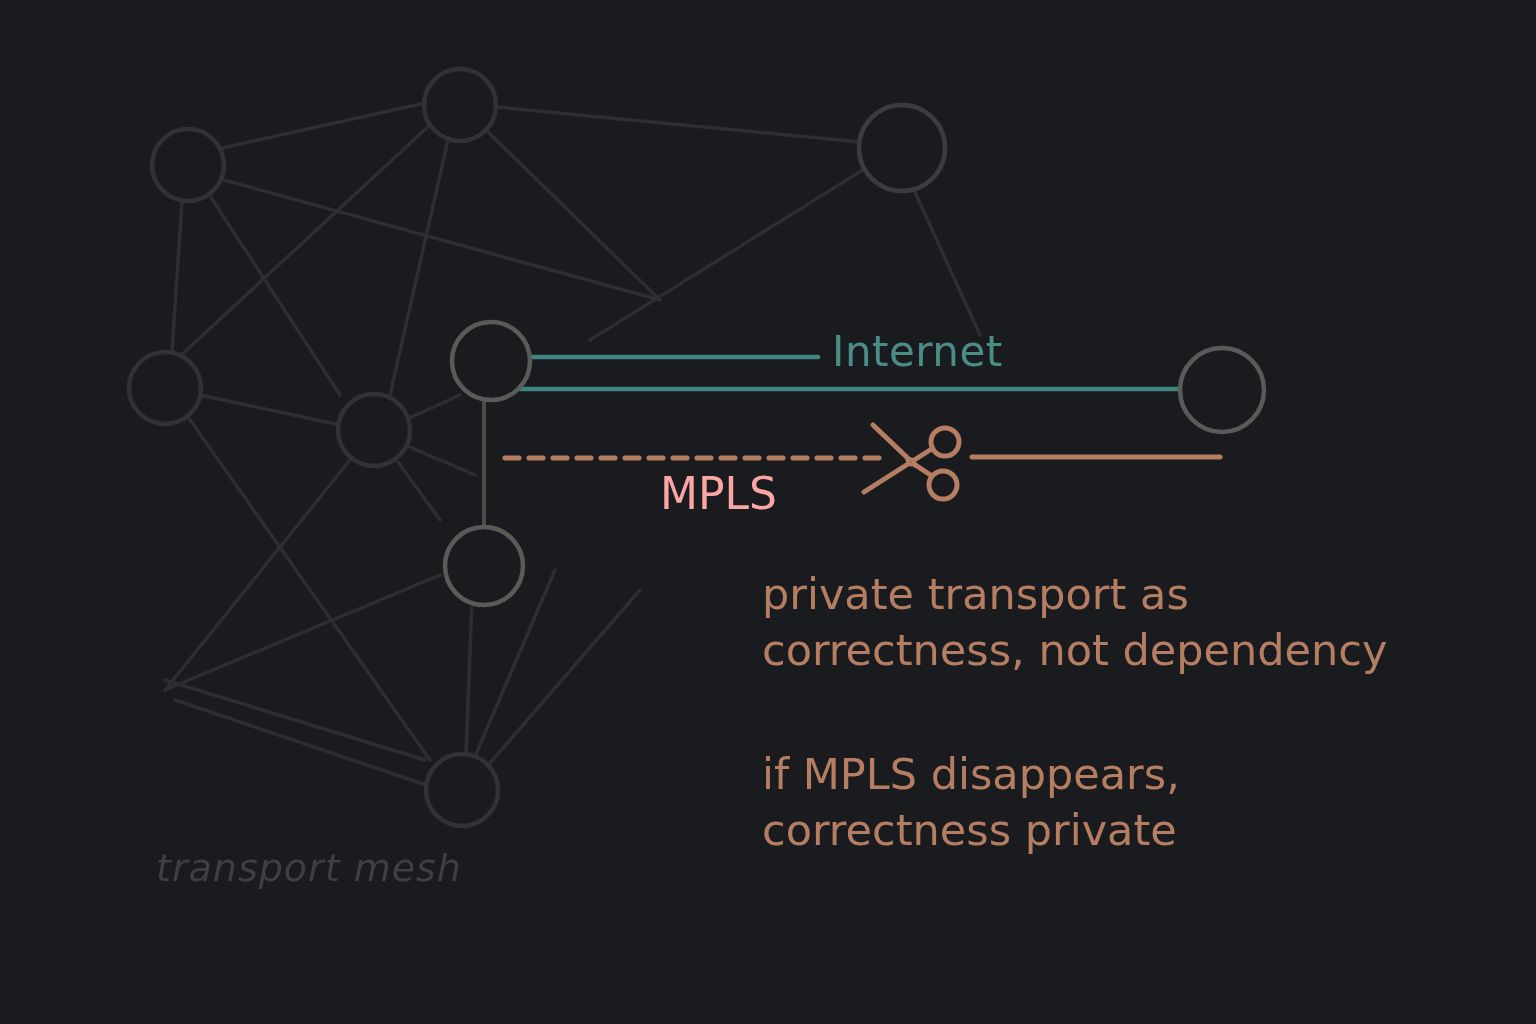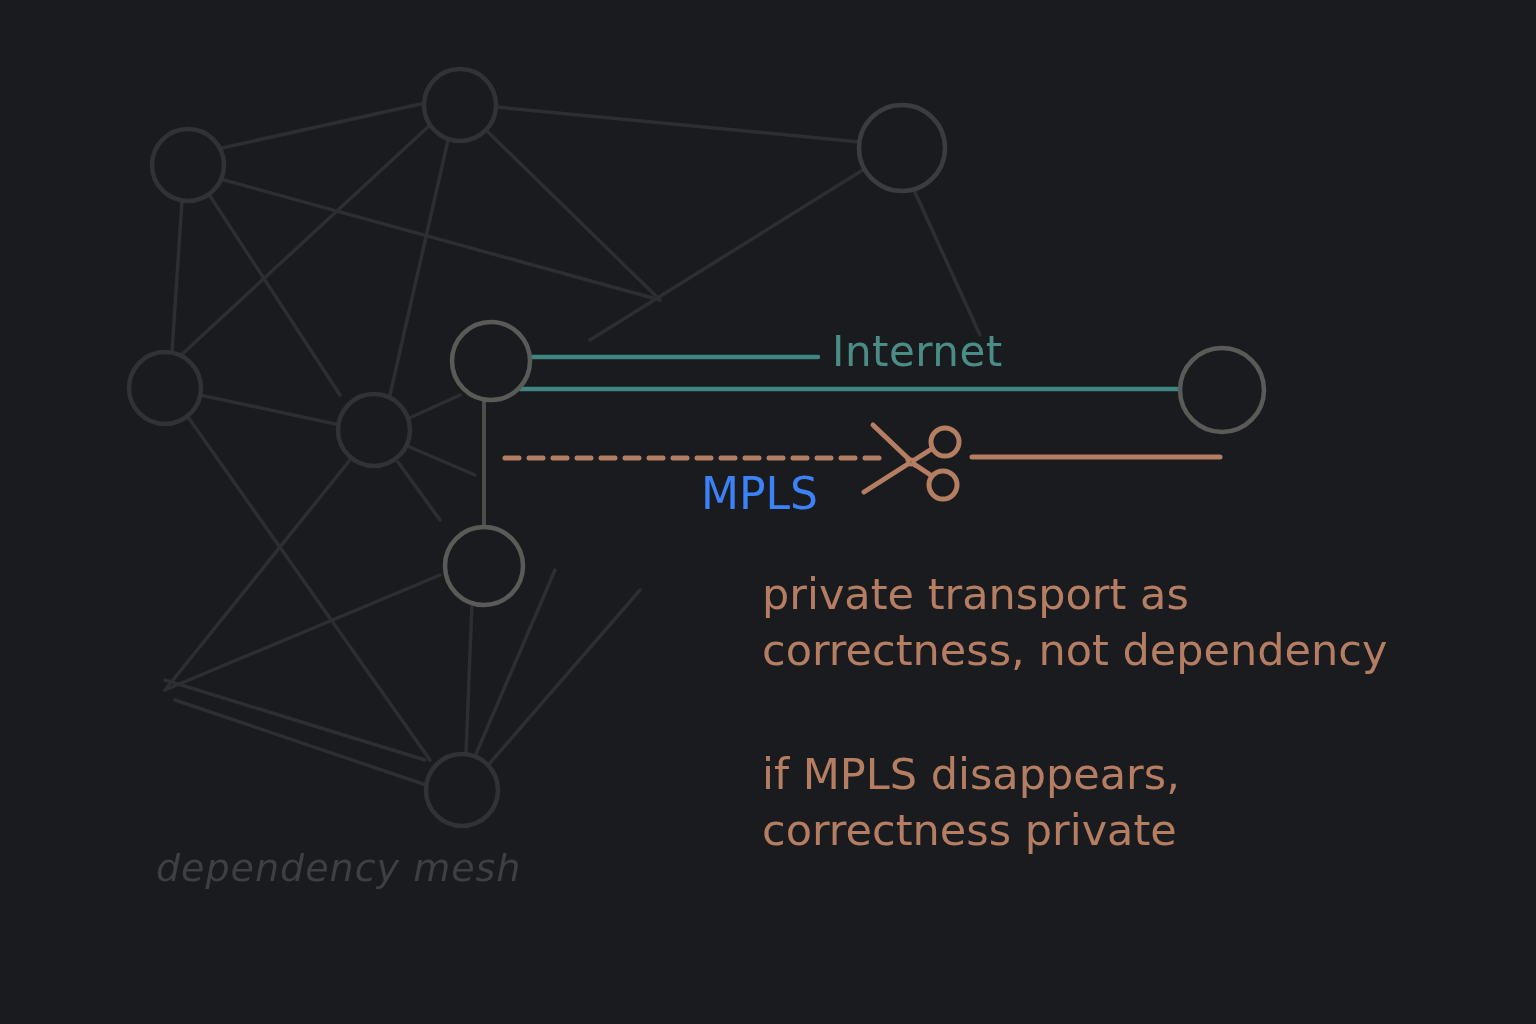--- a/index.html
+++ b/index.html
@@ -5,21 +5,21 @@
     html, body { margin: 0; padding: 0; }
     body {
       width: 1536px; height: 1024px; overflow: hidden;
       background: #1a1b1e;
       position: relative;
       font-family: "DejaVu Sans", sans-serif;
     }
     svg#diagram { position: absolute; left: 0; top: 0; }
     .label { position: absolute; white-space: nowrap; }
     .internet-label { left: 832px; top: 327px; font-size: 42px; color: #4a8d86; font-weight: normal; letter-spacing: 0.5px; }
-    .mpls-label { left: 660px; top: 468px; font-size: 44px; color: #3b82f6; margin-left: 41px; }
+    .mpls-label { left: 660px; top: 468px; font-size: 44px; color: #fca5a5; }
     .caption { left: 762px; font-size: 43px; color: #b57d62; line-height: 56px; }
     .caption.one { top: 566px; }
     .caption.two { top: 746px; }
     .mesh-label { left: 156px; top: 846px; font-size: 38px; color: #3d3f42; font-family: "DejaVu Sans", sans-serif; font-style: italic; letter-spacing: 1px; }
   </style>
 </head>
 <body>
 
 <svg id="diagram" width="1536" height="1024" viewBox="0 0 1536 1024">
 
@@ -97,13 +97,13 @@
 
 <div class="label caption one">
   <div>private transport as</div>
   <div>correctness, not dependency</div>
 </div>
 <div class="label caption two">
   <div>if MPLS disappears,</div>
   <div>correctness private</div>
 </div>
 
-<div class="label mesh-label">dependency mesh</div>
+<div class="label mesh-label">transport mesh</div>
 
 </body></html>

